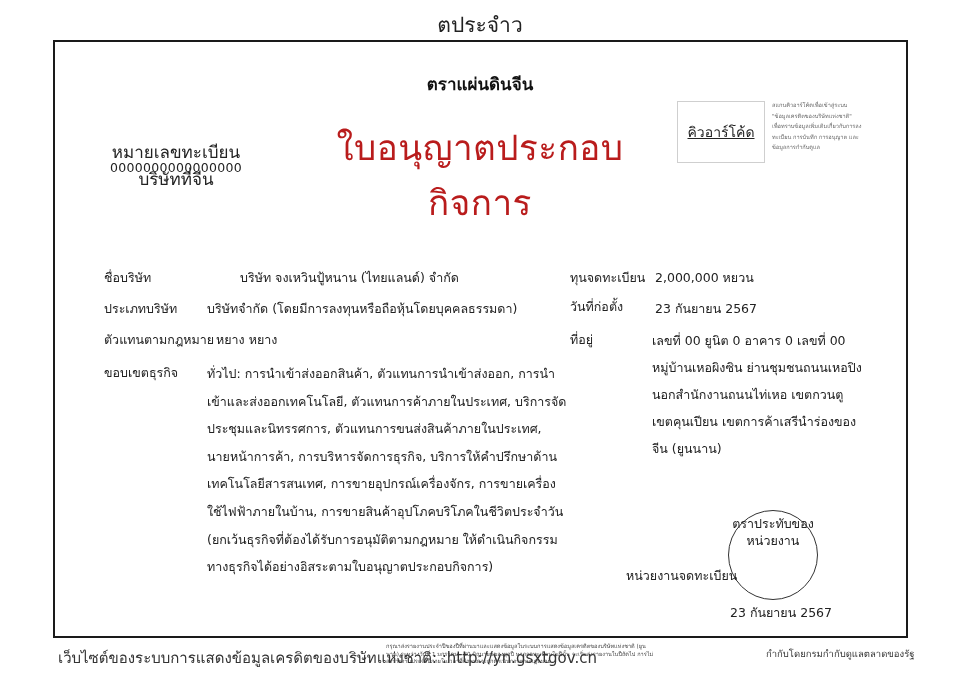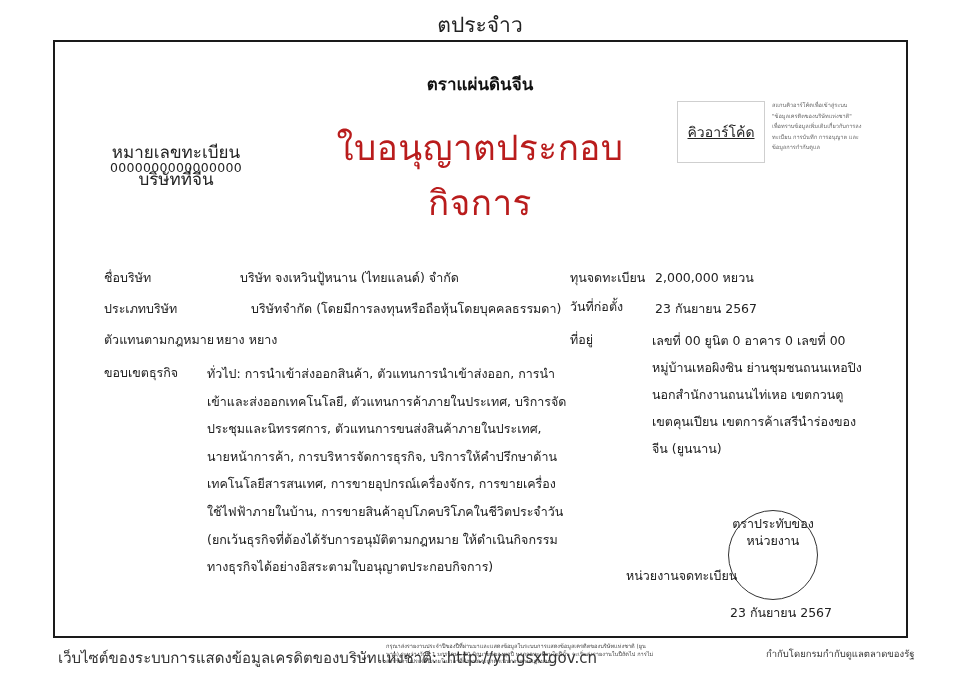--- a/index.html
+++ b/index.html
@@ -73,21 +73,21 @@
   <div>"ข้อมูลเครดิตของบริษัทแห่งชาติ"</div>
   <div>เพื่อทราบข้อมูลเพิ่มเติมเกี่ยวกับการลง</div>
   <div>ทะเบียน การบันทึก การอนุญาต และ</div>
   <div>ข้อมูลการกำกับดูแล</div>
 </div>
 
 <div class="abs lbl" style="left:104px; top:268px;">ชื่อบริษัท</div>
 <div class="abs val" style="left:220px; top:268px; white-space:nowrap;margin-left:20px;">บริษัท จงเหวินปู้หนาน (ไทยแลนด์) จำกัด</div>
 
 <div class="abs lbl" style="left:104px; top:299px;">ประเภทบริษัท</div>
-<div class="abs val" style="left:207px; top:299px; white-space:nowrap;margin-left:44px;">บริษัทจำกัด (โดยมีการลงทุนหรือถือหุ้นโดยบุคคลธรรมดา)</div>
+<div class="abs val" style="left:207px; top:299px; white-space:nowrap;">บริษัทจำกัด (โดยมีการลงทุนหรือถือหุ้นโดยบุคคลธรรมดา)</div>
 
 <div class="abs lbl" style="left:104px; top:330px;">ตัวแทนตามกฎหมาย</div>
 <div class="abs val" style="left:216px; top:330px; white-space:nowrap;">หยาง หยาง</div>
 
 <div class="abs lbl" style="left:104px; top:363px;">ขอบเขตธุรกิจ</div>
 <div class="abs val scope-text">ทั่วไป: การนำเข้าส่งออกสินค้า, ตัวแทนการนำเข้าส่งออก, การนำเข้าและส่งออกเทคโนโลยี, ตัวแทนการค้าภายในประเทศ, บริการจัดประชุมและนิทรรศการ, ตัวแทนการขนส่งสินค้าภายในประเทศ, นายหน้าการค้า, การบริหารจัดการธุรกิจ, บริการให้คำปรึกษาด้านเทคโนโลยีสารสนเทศ, การขายอุปกรณ์เครื่องจักร, การขายเครื่องใช้ไฟฟ้าภายในบ้าน, การขายสินค้าอุปโภคบริโภคในชีวิตประจำวัน (ยกเว้นธุรกิจที่ต้องได้รับการอนุมัติตามกฎหมาย ให้ดำเนินกิจกรรมทางธุรกิจได้อย่างอิสระตามใบอนุญาตประกอบกิจการ)</div>
 
 <div class="abs lbl" style="left:570px; top:268px;">ทุนจดทะเบียน</div>
 <div class="abs val" style="left:655px; top:268px; white-space:nowrap;">2,000,000 หยวน</div>
 

